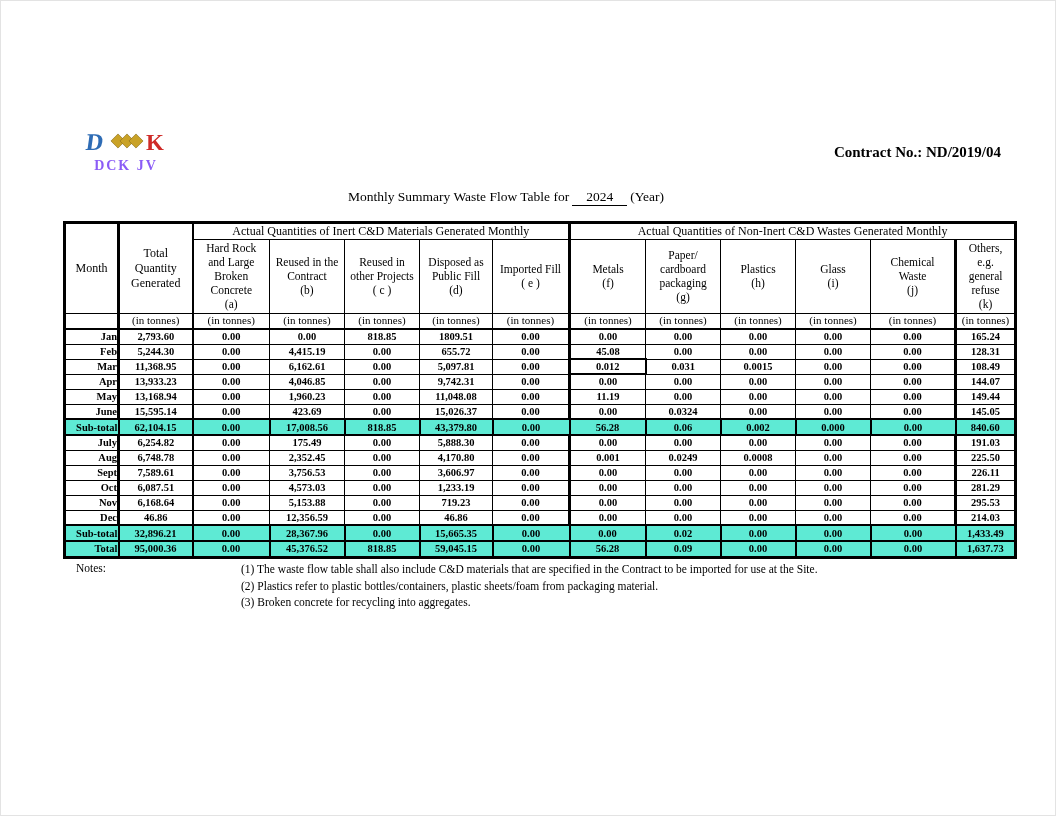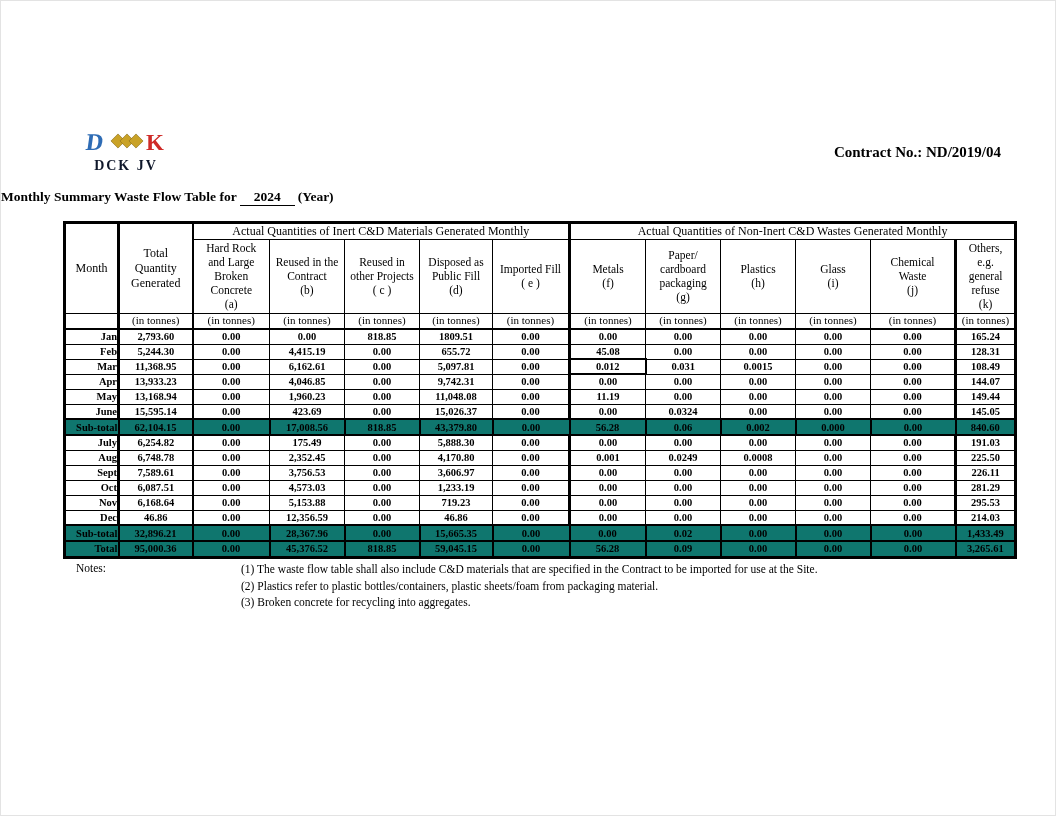--- a/index.html
+++ b/index.html
@@ -2,47 +2,47 @@
 <html><head>
 <meta charset="utf-8">
 <style>
   * { margin:0; padding:0; box-sizing:border-box; }
   html,body { width:1056px; height:816px; background:#fff; }
   body { font-family:"Liberation Serif", serif; color:#000; position:relative; }
   .page { position:absolute; inset:0; background:#fff; border:1px solid #e3e3e3; }
 
   
   .logo { position:absolute; left:70px; top:128px; width:110px; text-align:center; }
-  .logo-caption { font-size:14px; font-weight:bold; letter-spacing:2px; color:#0f172a; margin-top:-2px; }
+  .logo-caption { font-size:14px; font-weight:bold; letter-spacing:2px; color:#8b5cf6; margin-top:-2px; }
 
   
   .contract { position:absolute; top:143px; right:54px; font-size:15px; font-weight:bold; }
 
   
-  .title { position:absolute; top:188px; left:0; width:1010px; text-align:left; font-size:13.5px; font-weight:bold; }
+  .title { position:absolute; top:188px; left:0; width:1010px; text-align:center; font-size:13.5px; font-weight:normal; }
   .title .year { display:inline-block; border-bottom:1.5px solid #000; padding:0 14px; margin:0 3px; }
 
   
   .table-wrap { position:absolute; left:62px; top:220px; width:951px; }
   table.wtable { border-collapse:collapse; table-layout:fixed; width:951px; border:3px solid #000; }
   .wtable th, .wtable td { border:1px solid #000; text-align:center; vertical-align:middle; overflow:hidden; }
 
   .wtable thead th { font-weight:normal; font-size:11.5px; line-height:1.22; white-space:pre-line; }
   .wtable tr.grprow th { height:14px; font-size:12px; }
   .wtable tr.hdrrow th { height:74px; }
   th.month-hd { border-right-width:3px; font-size:12px; }
   th.total-hd { border-right-width:2px; }
   th.grp-inert { border-right-width:3px; }
   th.be { border-right-width:3px; }
   th.bj { border-right-width:3px; }
 
   .wtable tbody td { font-size:10.5px; font-weight:bold; height:15px; line-height:1.05; }
   .wtable tr.units td { font-weight:normal; font-size:11px; height:16px; border-bottom-width:2px; }
 
-  .wtable tbody tr.hl td { background:#0f766e; border-width:2px; height:16px; }
+  .wtable tbody tr.hl td { background:#5eead4; border-width:2px; height:16px; }
 
   .wtable tbody td:nth-child(1) { border-right-width:3px;text-align:right; }
   .wtable tbody td:nth-child(2) { border-right-width:2px; }
   .wtable tbody td:nth-child(7) { border-right-width:3px; }
   .wtable tbody td:nth-child(12){ border-right-width:3px; }
   .wtable tbody td.sel { border-width:2.5px; }
 
   
   .notes { position:absolute; left:75px; top:561px; display:flex; font-size:11.5px; }
   .notes-label { width:165px; }
@@ -370,21 +370,21 @@
             <td>0.00</td>
             <td>45,376.52</td>
             <td>818.85</td>
             <td>59,045.15</td>
             <td>0.00</td>
             <td>56.28</td>
             <td>0.09</td>
             <td>0.00</td>
             <td>0.00</td>
             <td>0.00</td>
-            <td>3,265.61</td>
+            <td>1,637.73</td>
           </tr>
         </tbody>
     </table>
   </div>
 
   <div class="notes">
     <div class="notes-label">Notes:</div>
     <div>
         <div class="note-line">(1) The waste flow table shall also include C&amp;D materials that are specified in the Contract to be imported for use at the Site.</div>
         <div class="note-line">(2) Plastics refer to plastic bottles/containers, plastic sheets/foam from packaging material.</div>

